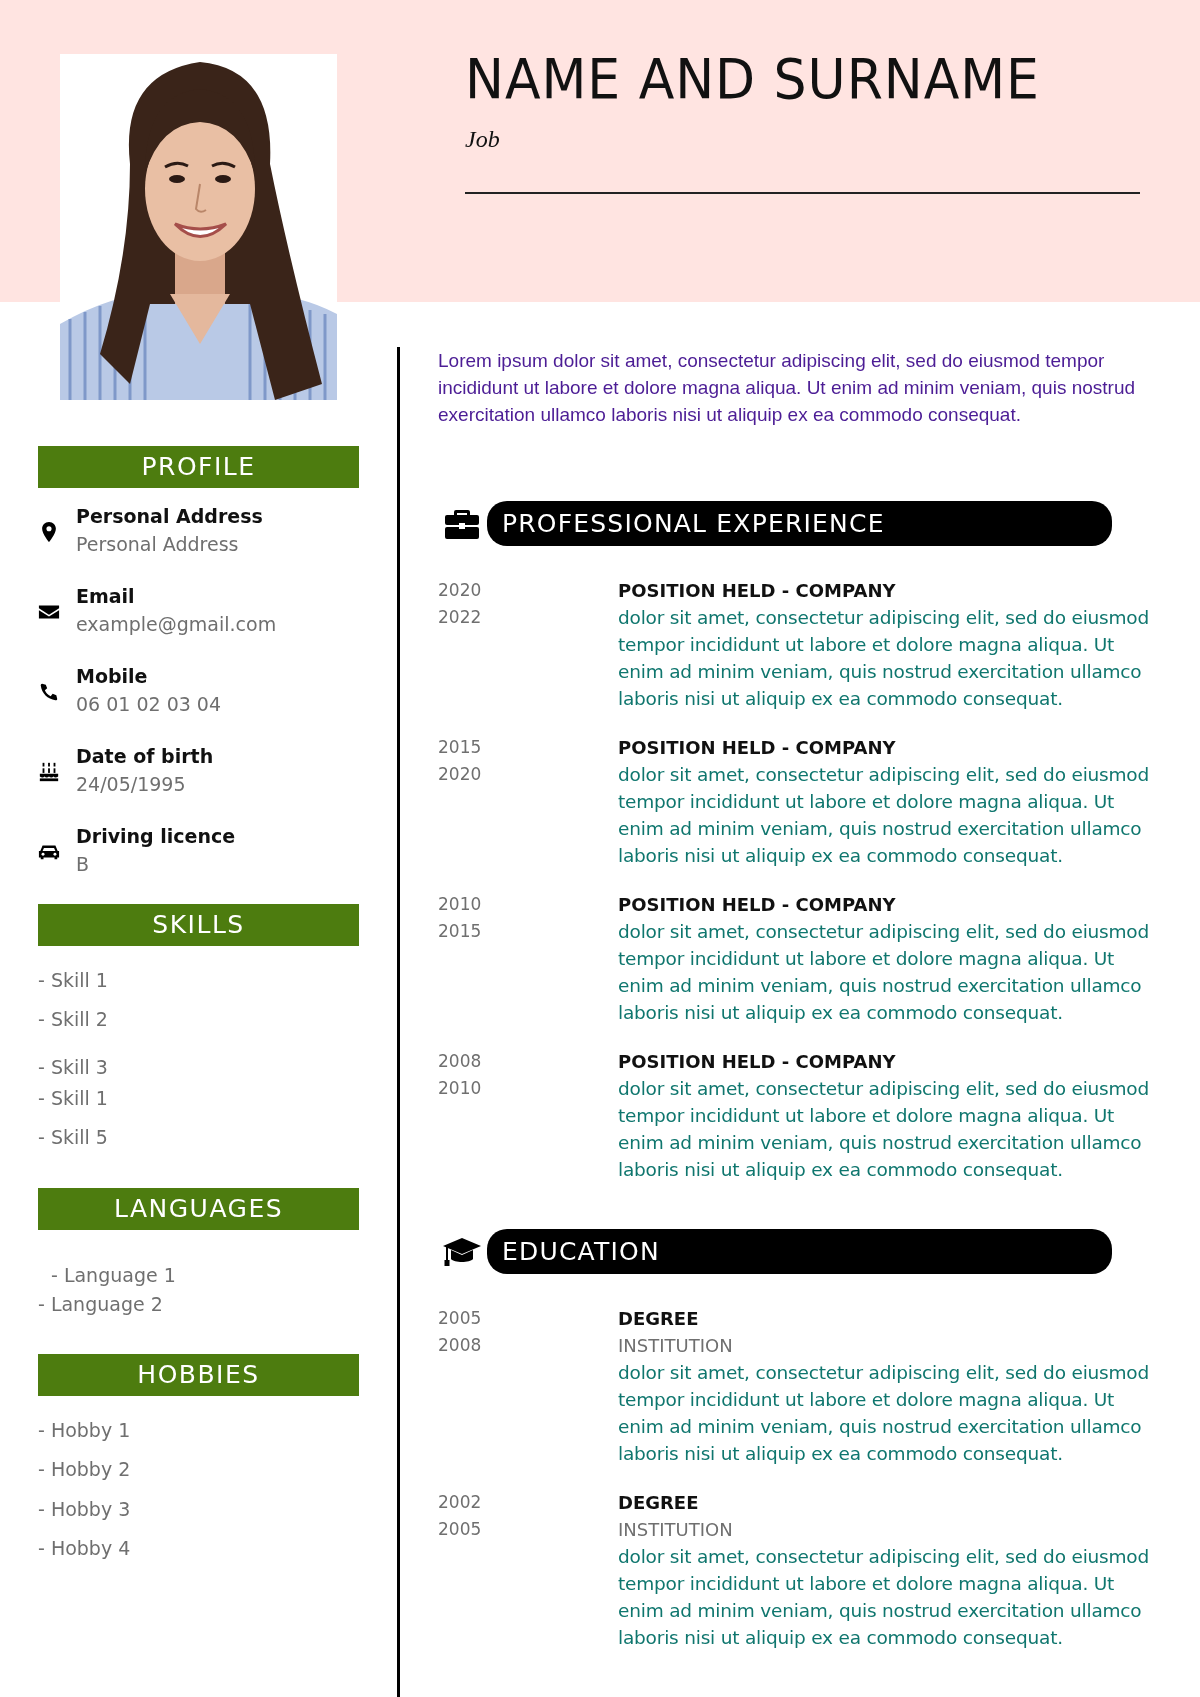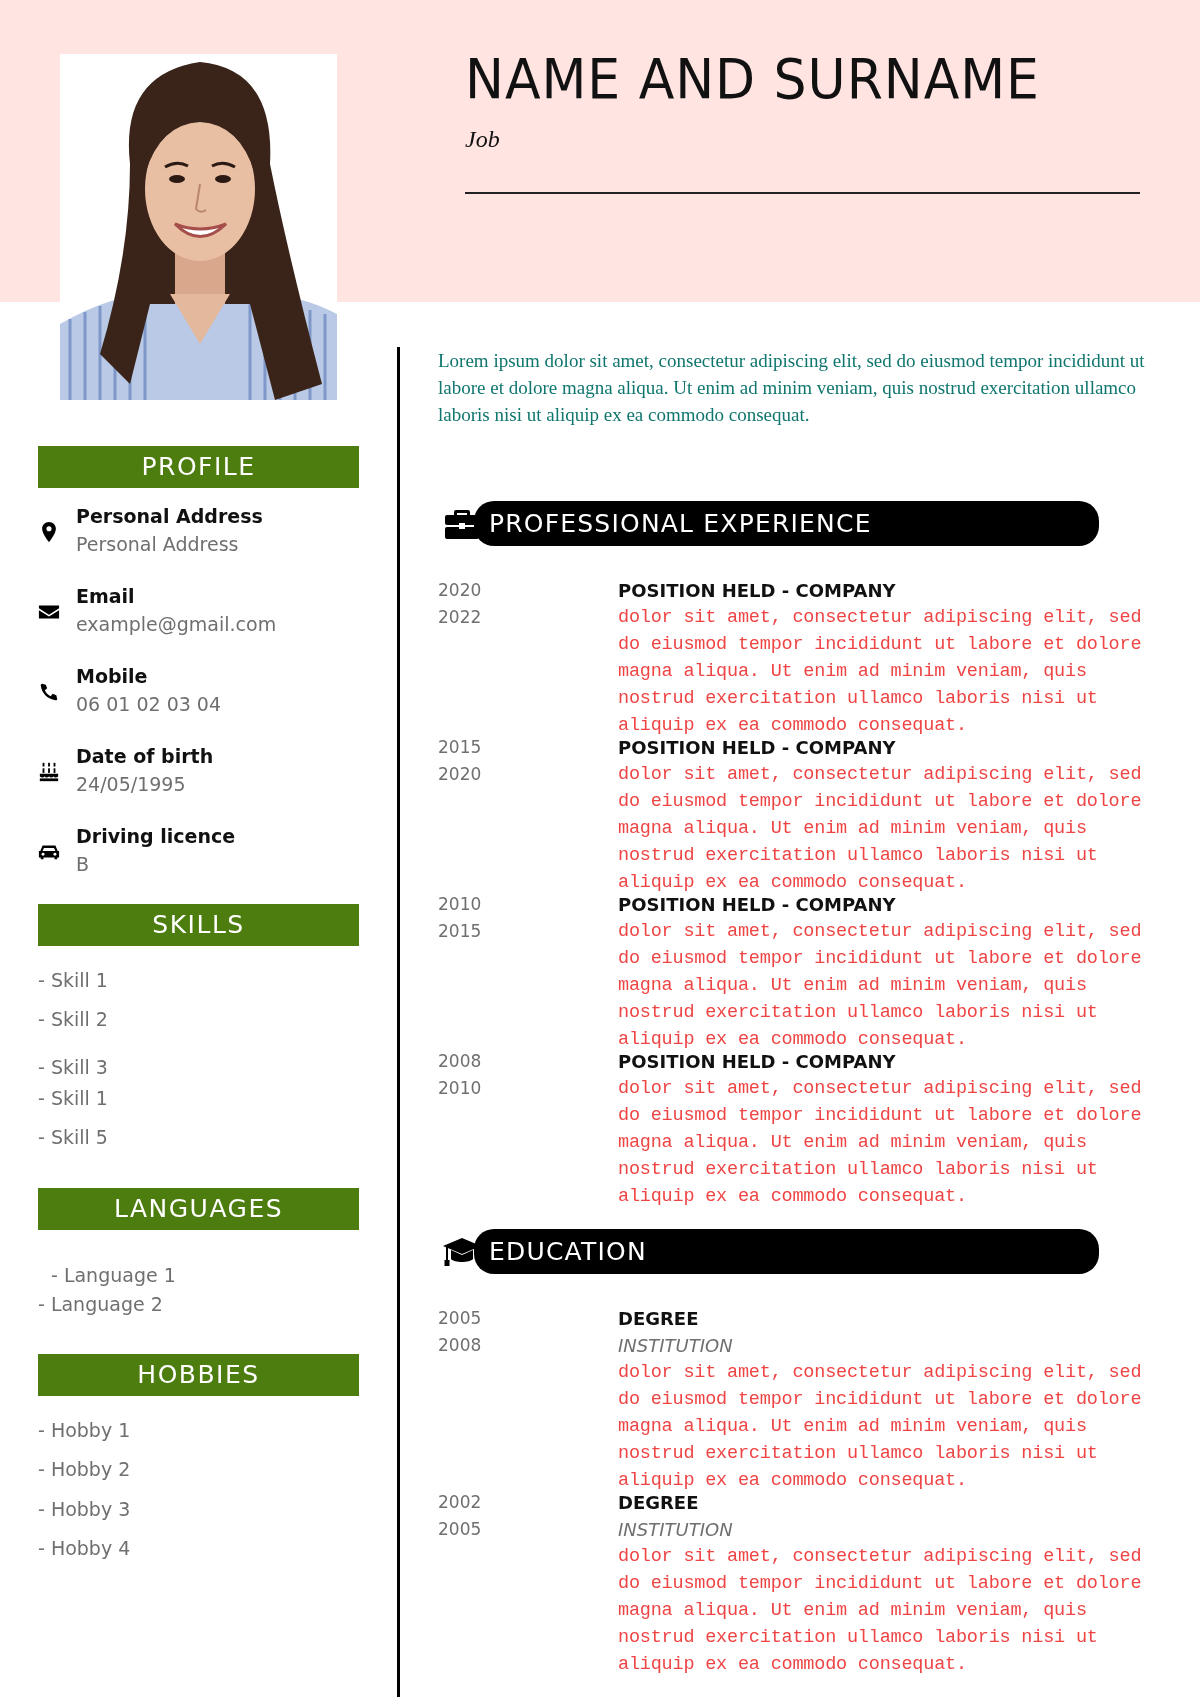--- a/index.html
+++ b/index.html
@@ -20,29 +20,29 @@
   
   .section-bar { position: absolute; left: 38px; width: 321px; height: 42px; background: #4d7c0f; color: #fff; text-align: center; font-size: 25px; letter-spacing: 1.5px; line-height: 42px; font-family: "DejaVu Sans", sans-serif; }
   .contact { position: absolute; left: 38px; width: 330px; height: 60px; }
   .contact .ico { position: absolute; left: 0; top: 16px; width: 22px; height: 22px; }
   .contact .lbl { position: absolute; left: 38px; top: 0; font-size: 19px; font-weight: 700; color: #111; font-family: "DejaVu Sans", sans-serif; white-space: nowrap; }
   .contact .val { position: absolute; left: 38px; top: 28px; font-size: 19px; color: #6f6f6f; font-family: "DejaVu Sans", sans-serif; white-space: nowrap; }
 
   .list-item { position: absolute; left: 38px; font-size: 19px; color: #6f6f6f; font-family: "DejaVu Sans", sans-serif; white-space: nowrap; }
 
   
-  .summary { position: absolute; left: 438px; top: 347px; width: 730px; font-size: 19px; line-height: 27px; color: #0f766e; font-family: Liberation Serif, serif; }
-  .rbar { position: absolute; left: 474px; width: 625px; height: 45px; background: #000; color: #fff; font-size: 25px; letter-spacing: 1.2px; line-height: 45px; padding-left: 15px; font-family: "DejaVu Sans", sans-serif; border-radius: 20px; }
+  .summary { position: absolute; left: 438px; top: 347px; width: 730px; font-size: 19px; line-height: 27px; color: #4c1d95; font-family: Liberation Sans, sans-serif; }
+  .rbar { position: absolute; left: 487px; width: 625px; height: 45px; background: #000; color: #fff; font-size: 25px; letter-spacing: 1.2px; line-height: 45px; padding-left: 15px; font-family: "DejaVu Sans", sans-serif; border-radius: 20px; }
   .ricon { position: absolute; left: 442px; width: 40px; height: 36px; }
 
   .entry-date { position: absolute; left: 438px; font-size: 17px; line-height: 27px; color: #6f6f6f; font-family: "DejaVu Sans", sans-serif; }
   .entry-body { position: absolute; left: 618px; width: 545px; font-family: "DejaVu Sans", sans-serif; }
   .entry-title { font-size: 18px; font-weight: 700; color: #111; line-height: 27px; white-space: nowrap; }
-  .entry-sub { font-size: 18px; color: #6f6f6f; line-height: 27px; font-style: italic; }
-  .entry-text { font-size: 18.5px; color: #ef4444; line-height: 27px; letter-spacing: -0.2px; font-family: Liberation Mono, monospace; }
+  .entry-sub { font-size: 18px; color: #6f6f6f; line-height: 27px; }
+  .entry-text { font-size: 18.5px; color: #0f766e; line-height: 27px; letter-spacing: -0.2px; }
 </style>
 </head>
 <body>
 
 <div class="header-band"></div>
 
 <div class="photo" title="Portrait photo of smiling woman with long brown hair in blue striped shirt">
   <svg viewBox="0 0 277 346" xmlns="http://www.w3.org/2000/svg">
     <rect width="277" height="346" fill="#ffffff"></rect>
 

